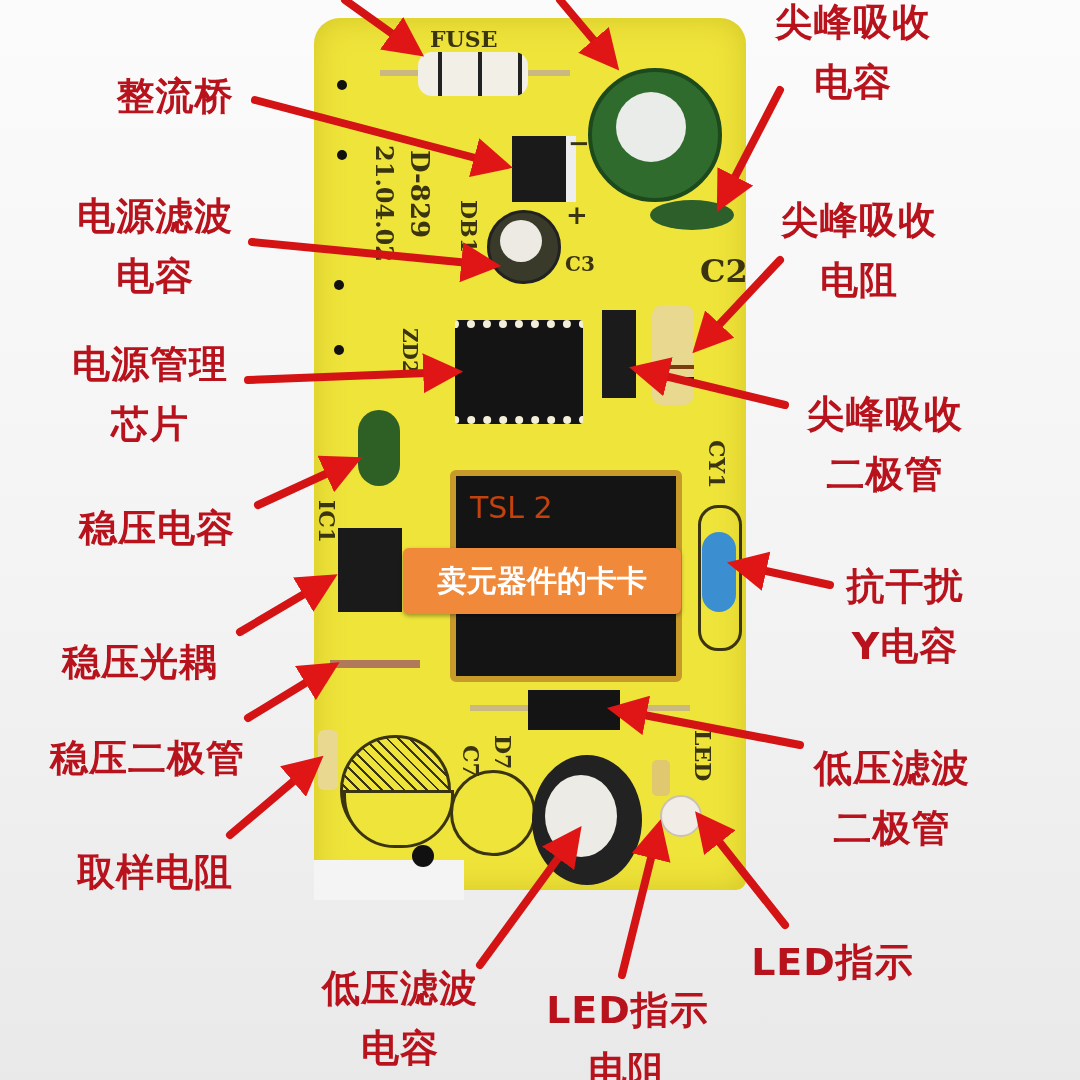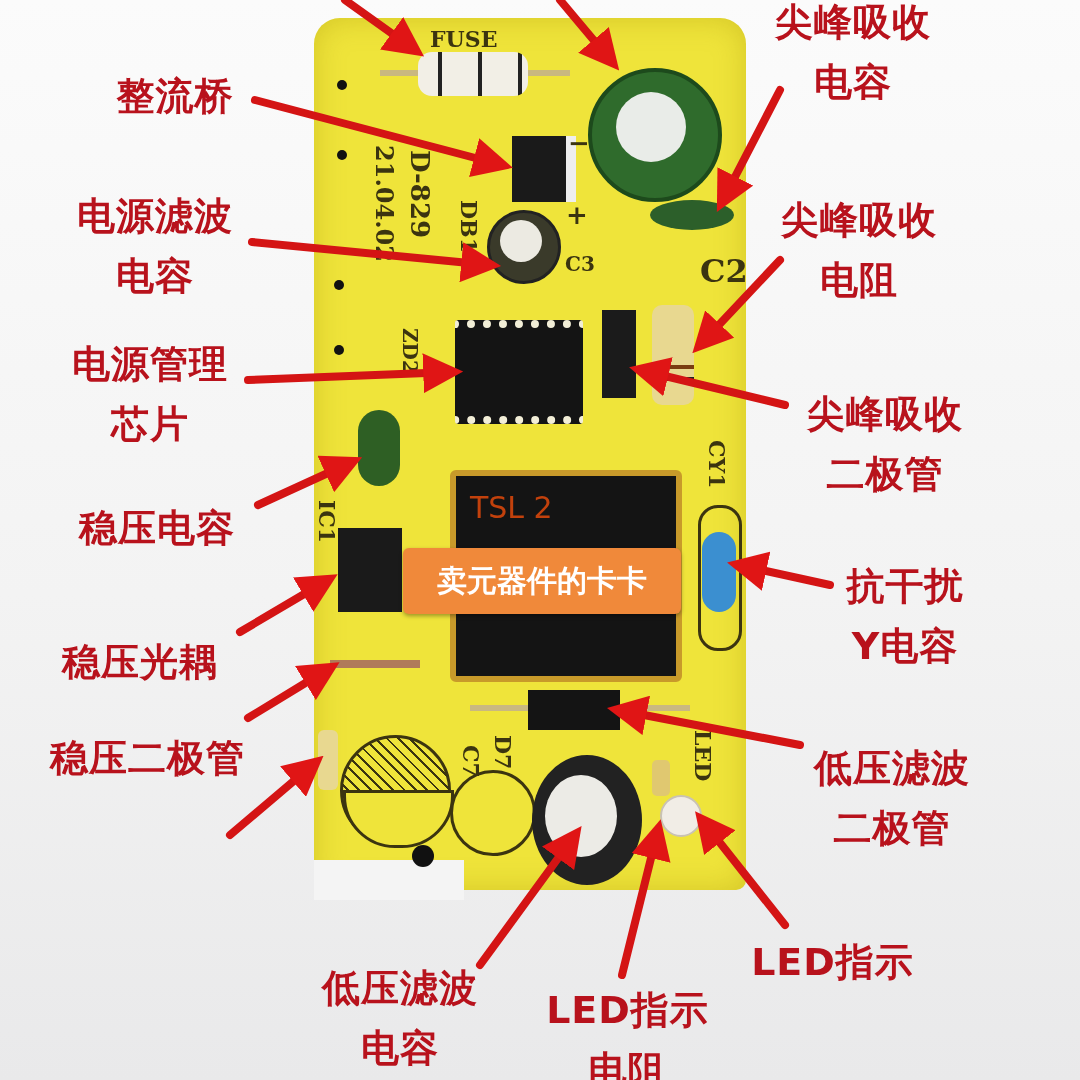--- a/index.html
+++ b/index.html
@@ -144,20 +144,23 @@
   </div>
   <div class="label" style="left:62px;top:498px;width:190px">
     <span>稳压电容</span>
   </div>
   <div class="label" style="left:45px;top:632px;width:190px">
     <span>稳压光耦</span>
   </div>
   <div class="label" style="left:30px;top:728px;width:235px">
     <span>稳压二极管</span>
   </div>
+  <div class="label" style="left:60px;top:842px;width:190px">
+    <span>取样电阻</span>
+  </div>
 
   <div class="label" style="left:758px;top:-8px;width:190px">
     <span>尖峰吸收</span>
     <span>电容</span>
   </div>
   <div class="label" style="left:764px;top:190px;width:190px">
     <span>尖峰吸收</span>
     <span>电阻</span>
   </div>
   <div class="label" style="left:790px;top:384px;width:190px">

